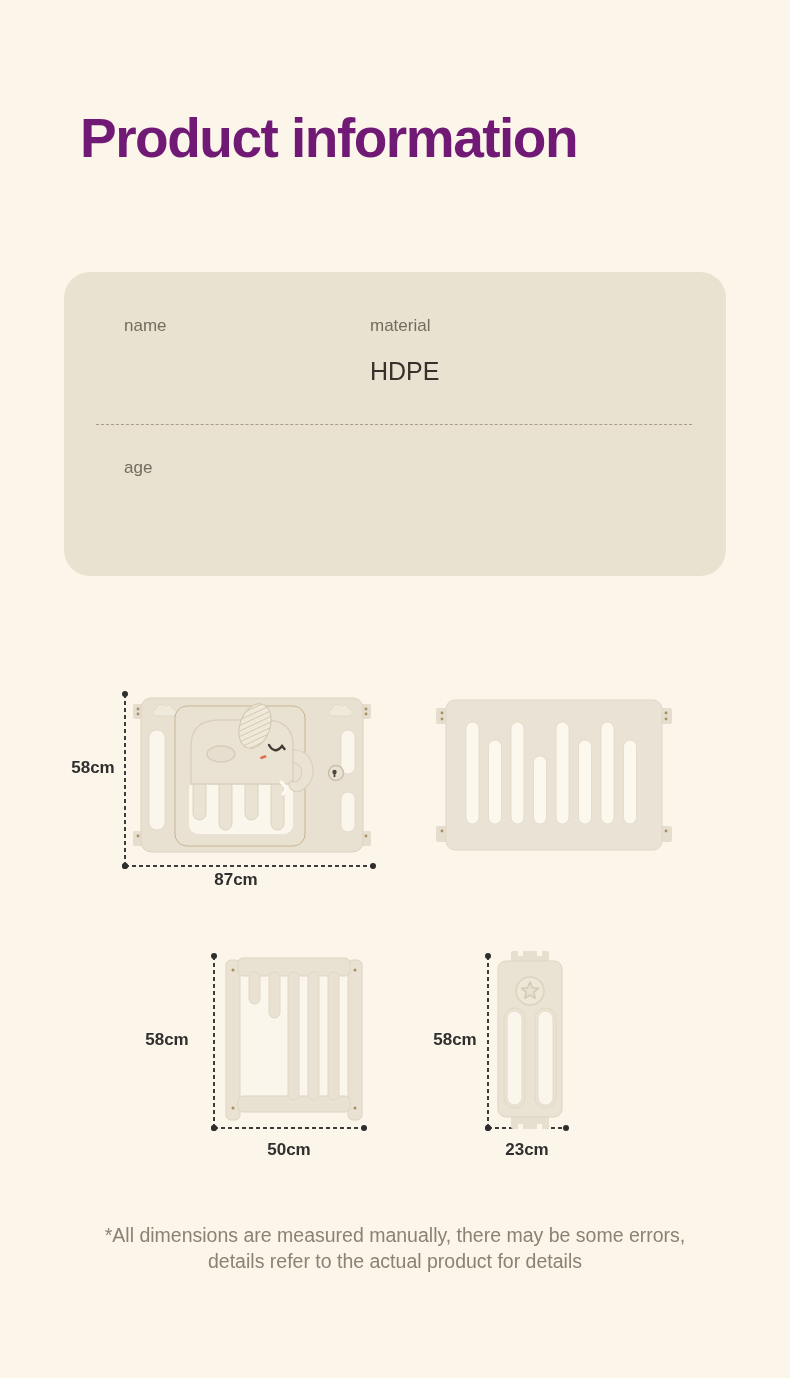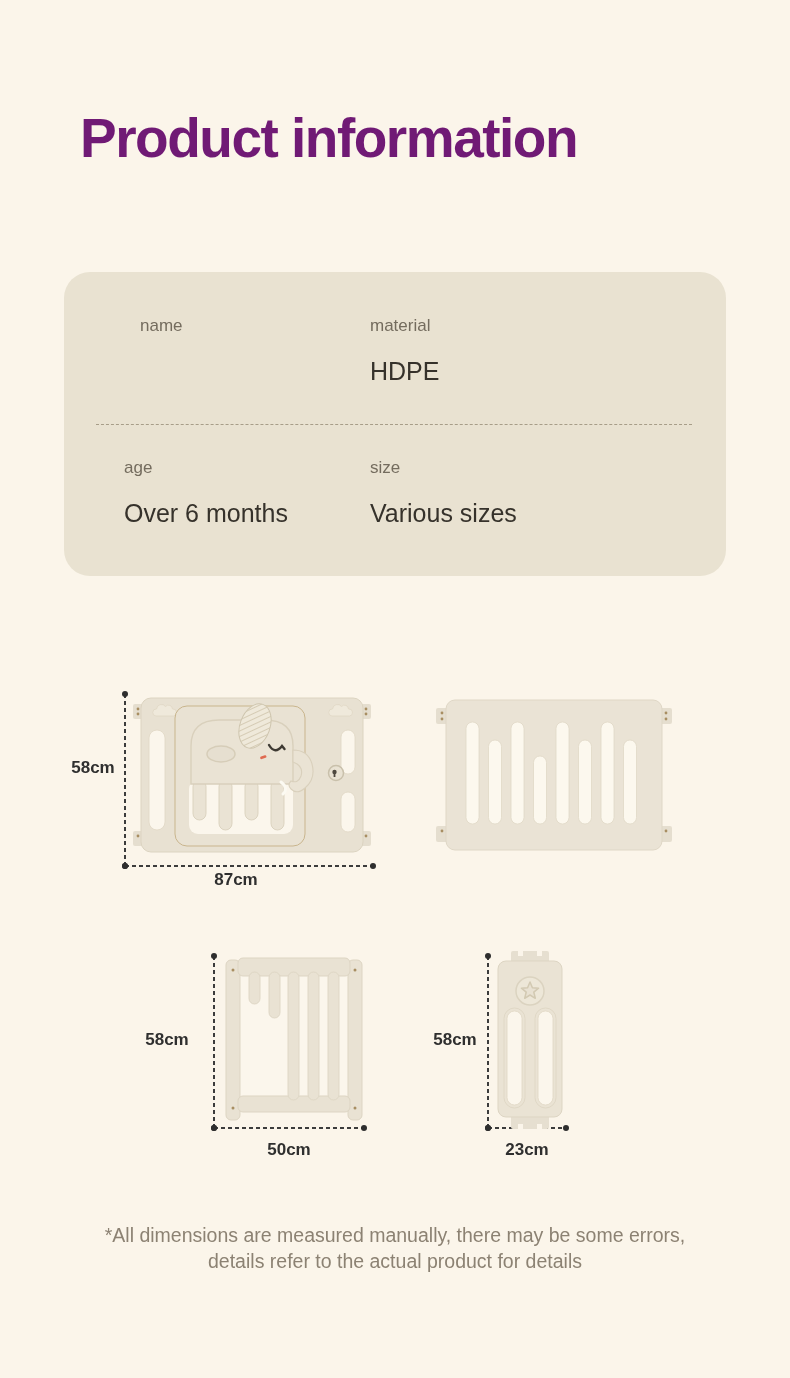--- a/index.html
+++ b/index.html
@@ -12,21 +12,21 @@
   }
 
   
   .spec-card{
     position:absolute;left:64px;top:272px;width:662px;height:304px;
     background:#E9E2D1;border-radius:26px;
   }
   .spec-field{position:absolute;}
   .spec-field .lbl{font-size:17px;color:#746C5E;display:block;}
   .spec-field .val{font-size:25px;color:#36322B;display:block;margin-top:21px;}
-  .f-r0c0{left:76px;top:44px;}
+  .f-r0c0{left:60px;top:44px;}
   .f-r0c1{left:306px;top:44px;}
   .f-r1c0{left:60px;top:186px;}
   .f-r1c1{left:306px;top:186px;}
   .card-divider{
     position:absolute;left:32px;right:34px;top:152px;height:0;
     border-top:1.5px dashed #A79D88;
   }
 
   
   .vline{position:absolute;width:2px;
@@ -61,25 +61,20 @@
     <div class="spec-field f-r0c0">
       <span class="lbl">name</span>
     </div>
     <div class="spec-field f-r0c1">
       <span class="lbl">material</span>
       <span class="val">HDPE</span>
     </div>
     <div class="card-divider"></div>
     <div class="spec-field f-r1c0">
       <span class="lbl">age</span>
-      <span class="val">Over 6 months</span>
-    </div>
-    <div class="spec-field f-r1c1">
-      <span class="lbl">size</span>
-      <span class="val">Various sizes</span>
     </div>
   </section>
 
   <div class="vline" style="left:124px;top:694px;height:172px;"></div>
   <div class="dim-label" style="left:58px;top:758px;width:70px;">58cm</div>
   <div class="hline" style="left:125px;top:865px;width:248px;"></div>
   <div class="dim-label" style="left:166px;top:870px;width:140px;">87cm</div>
 
   <svg class="panel-svg" style="left:133px;top:696px;" width="238" height="160" viewBox="0 0 238 160">
     <defs>

